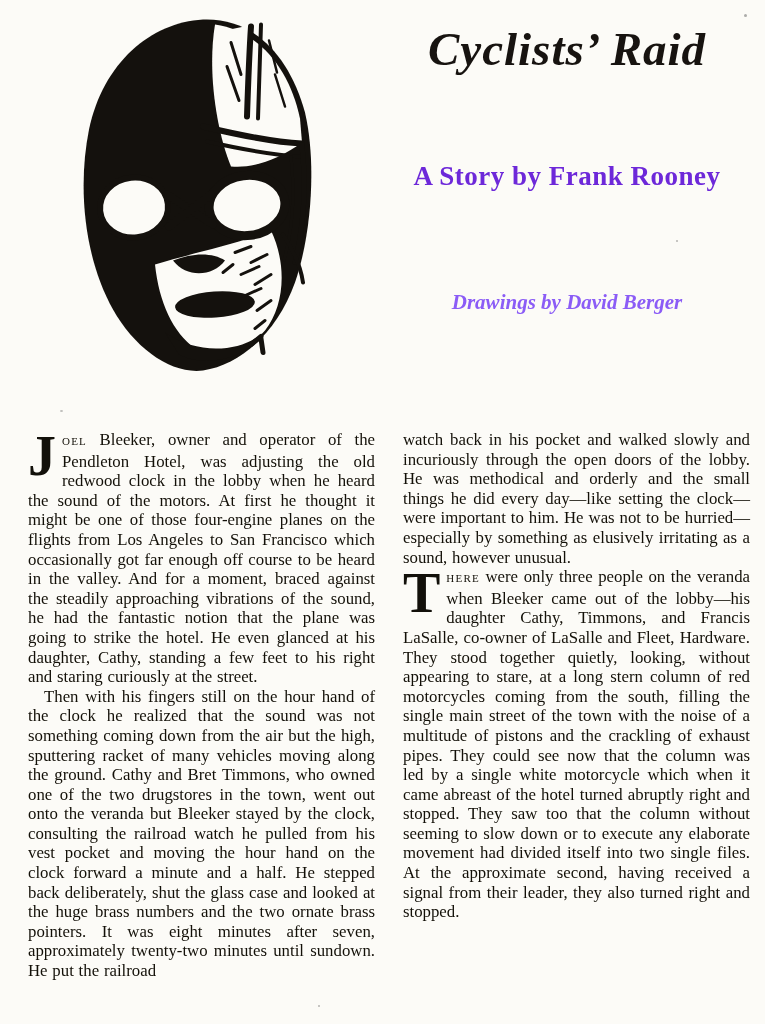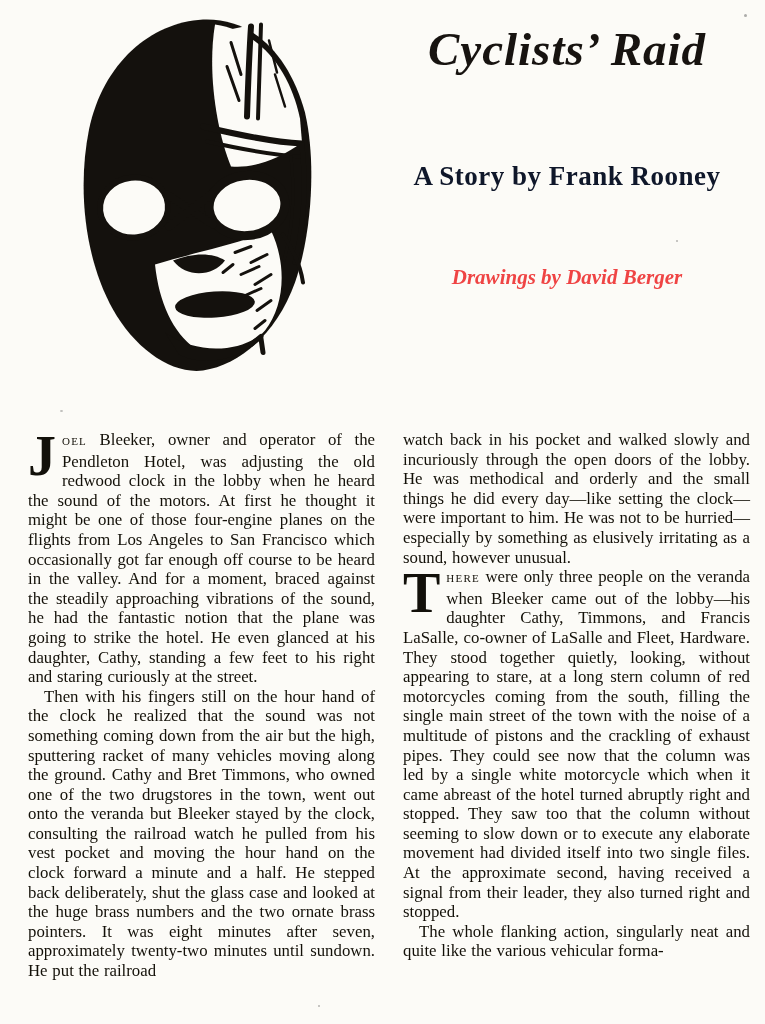--- a/index.html
+++ b/index.html
@@ -39,32 +39,32 @@
   }
   .byline {
     position: absolute;
     left: 378px;
     top: 161px;
     width: 378px;
     text-align: center;
     font-weight: bold;
     font-size: 27px;
     letter-spacing: 0.5px;
-    color: #0f172a;
+    color: #6d28d9;
   }
   .credit {
     position: absolute;
     left: 378px;
-    top: 265px;
+    top: 290px;
     width: 378px;
     text-align: center;
     font-weight: bold;
     font-style: italic;
     font-size: 21px;
-    color: #ef4444;
+    color: #8b5cf6;
   }
 
   
   .columns {
     position: absolute;
     left: 28px;
     top: 430px;
     width: 722px;
     display: flex;
     gap: 28px;
@@ -166,21 +166,20 @@
 
   <div class="columns">
     <section class="col">
       <p class="para"><span class="dropcap">J</span><span class="lead-caps">OEL</span><span> Bleeker, owner and operator of the Pendleton Hotel, was adjusting the old redwood clock in the lobby when he heard the sound of the motors. At first he thought it might be one of those four-engine planes on the flights from Los Angeles to San Francisco which occasionally got far enough off course to be heard in the valley. And for a moment, braced against the steadily approaching vibrations of the sound, he had the fantastic notion that the plane was going to strike the hotel. He even glanced at his daughter, Cathy, standing a few feet to his right and staring curiously at the street.</span></p>
       <p class="para indent">Then with his fingers still on the hour hand of the clock he realized that the sound was not something coming down from the air but the high, sputtering racket of many vehicles moving along the ground. Cathy and Bret Timmons, who owned one of the two drugstores in the town, went out onto the veranda but Bleeker stayed by the clock, consulting the railroad watch he pulled from his vest pocket and moving the hour hand on the clock forward a minute and a half. He stepped back deliberately, shut the glass case and looked at the huge brass numbers and the two ornate brass pointers. It was eight minutes after seven, approximately twenty-two minutes until sundown. He put the railroad</p>
     </section>
 
     <section class="col">
       <p class="para">watch back in his pocket and walked slowly and incuriously through the open doors of the lobby. He was methodical and orderly and the small things he did every day—like setting the clock—were important to him. He was not to be hurried—especially by something as elusively irritating as a sound, however unusual.</p>
       <p class="para"><span class="dropcap">T</span><span class="lead-caps">HERE</span><span> were only three people on the veranda when Bleeker came out of the lobby—his daughter Cathy, Timmons, and Francis LaSalle, co-owner of LaSalle and Fleet, Hardware. They stood together quietly, looking, without appearing to stare, at a long stern column of red motorcycles coming from the south, filling the single main street of the town with the noise of a multitude of pistons and the crackling of exhaust pipes. They could see now that the column was led by a single white motorcycle which when it came abreast of the hotel turned abruptly right and stopped. They saw too that the column without seeming to slow down or to execute any elaborate movement had divided itself into two single files. At the approximate second, having received a signal from their leader, they also turned right and stopped.</span></p>
-      <p class="para indent">The whole flanking action, singularly neat and quite like the various vehicular forma-</p>
     </section>
   </div>
 
   <div class="speck" style="left:744px; top:14px;  width:3px; height:3px; opacity:.45;"></div>
   <div class="speck" style="left:676px; top:240px; width:2px; height:2px; opacity:.4;"></div>
   <div class="speck" style="left:60px;  top:410px; width:3px; height:2px; opacity:.35;"></div>
   <div class="speck" style="left:318px; top:1005px;width:2px; height:2px; opacity:.4;"></div>
 </div>
 
 </body></html>

